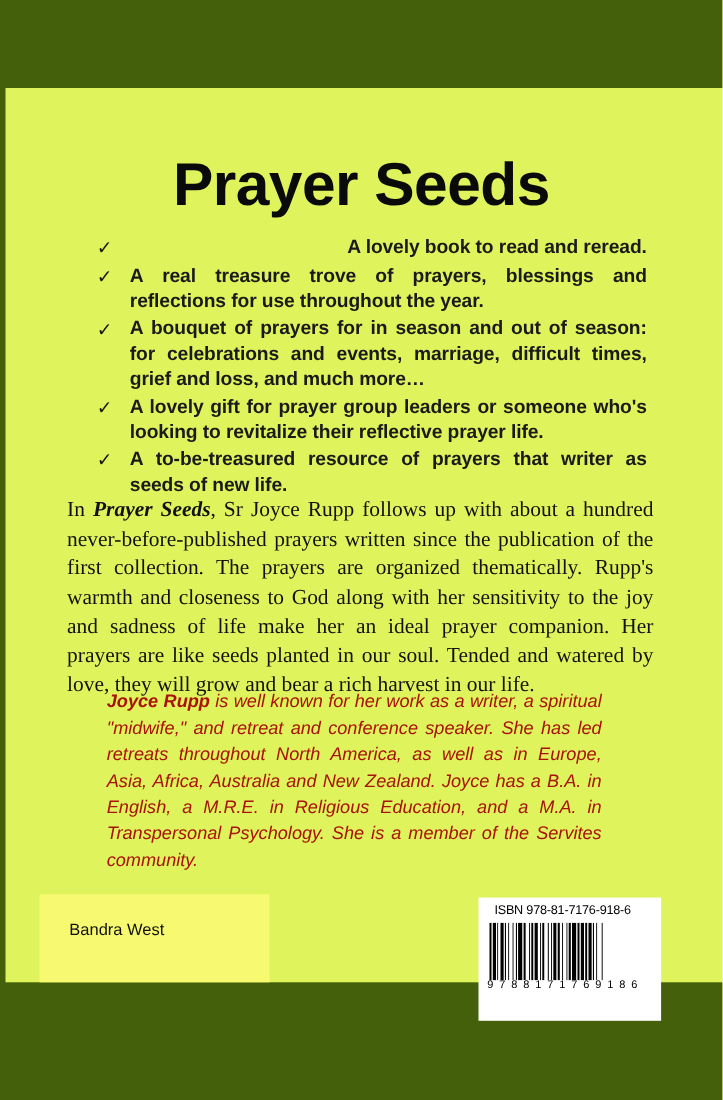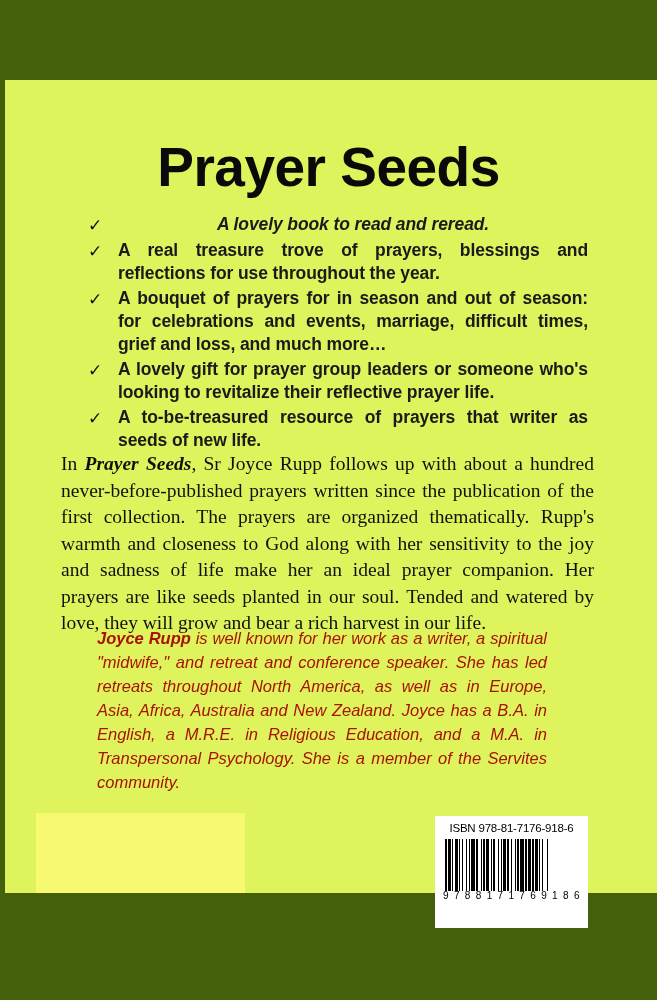--- a/index.html
+++ b/index.html
@@ -69,21 +69,21 @@
   }
   .bullet-text {
     flex: 1 1 auto;
     font-size: 17.5px;
     font-weight: bold;
     color: #1a1a1a;
     line-height: 23px;
     text-align: justify;
     letter-spacing: -0.1px;
   }
-  .bullet-text.nojust { text-align: center; font-style: italic; }
+  .bullet-text.nojust { text-align: right; }
 
   
   .description {
     position: absolute;
     left: 61px; top: 451px;
     width: 533px;
     font-family: "Liberation Serif", serif;
     font-size: 19.5px;
     line-height: 26.5px;
     color: #111111;
@@ -137,21 +137,21 @@
   }
   .pub-line.onfooter {
     font-size: 16px;
     line-height: 22px;
   }
 
   
   .barcode-box {
     position: absolute;
     left: 435px; top: 816px;
-    width: 153px; height: 112px;
+    width: 166px; height: 112px;
     background: #ffffff;
   }
   .isbn-text {
     position: absolute;
     left: 0; top: 6px;
     width: 153px;
     text-align: center;
     font-size: 11.5px;
     color: #000000;
     letter-spacing: -0.2px;
@@ -217,20 +217,21 @@
       <div class="bullet-text">A to-be-treasured resource of prayers that writer as seeds of new life.</div>
     </div>
   </div>
 
   <div class="description"><span>In </span><b>Prayer Seeds</b><span>, Sr Joyce Rupp follows up with about a hundred never-before-published prayers written since the publication of the first collection. The prayers are organized thematically. Rupp's warmth and closeness to God along with her sensitivity to the joy and sadness of life make her an ideal prayer companion. Her prayers are like seeds planted in our soul. Tended and watered by love, they will grow and bear a rich harvest in our life.</span></div>
 
   <div class="bio"><b>Joyce Rupp</b><span> is well known for her work as a writer, a spiritual "midwife," and retreat and conference speaker. She has led retreats throughout North America, as well as in Europe, Asia, Africa, Australia and New Zealand. Joyce has a B.A. in English, a M.R.E. in Religious Education, and a M.A. in Transpersonal Psychology. She is a member of the Servites community.</span></div>
 
   <div class="pub-highlight"></div>
   <div class="publisher">
+    <div class="pub-line">Bandra West</div>
   </div>
 
   <div class="barcode-box">
     <div class="isbn-text">ISBN 978-81-7176-918-6</div>
     <div class="barcode-bars" id="barcode-bars">
         <span style="width:2px;background:#000000"></span>
         <span style="width:1px;background:#ffffff"></span>
         <span style="width:3px;background:#000000"></span>
         <span style="width:1px;background:#ffffff"></span>
         <span style="width:1px;background:#000000"></span>

